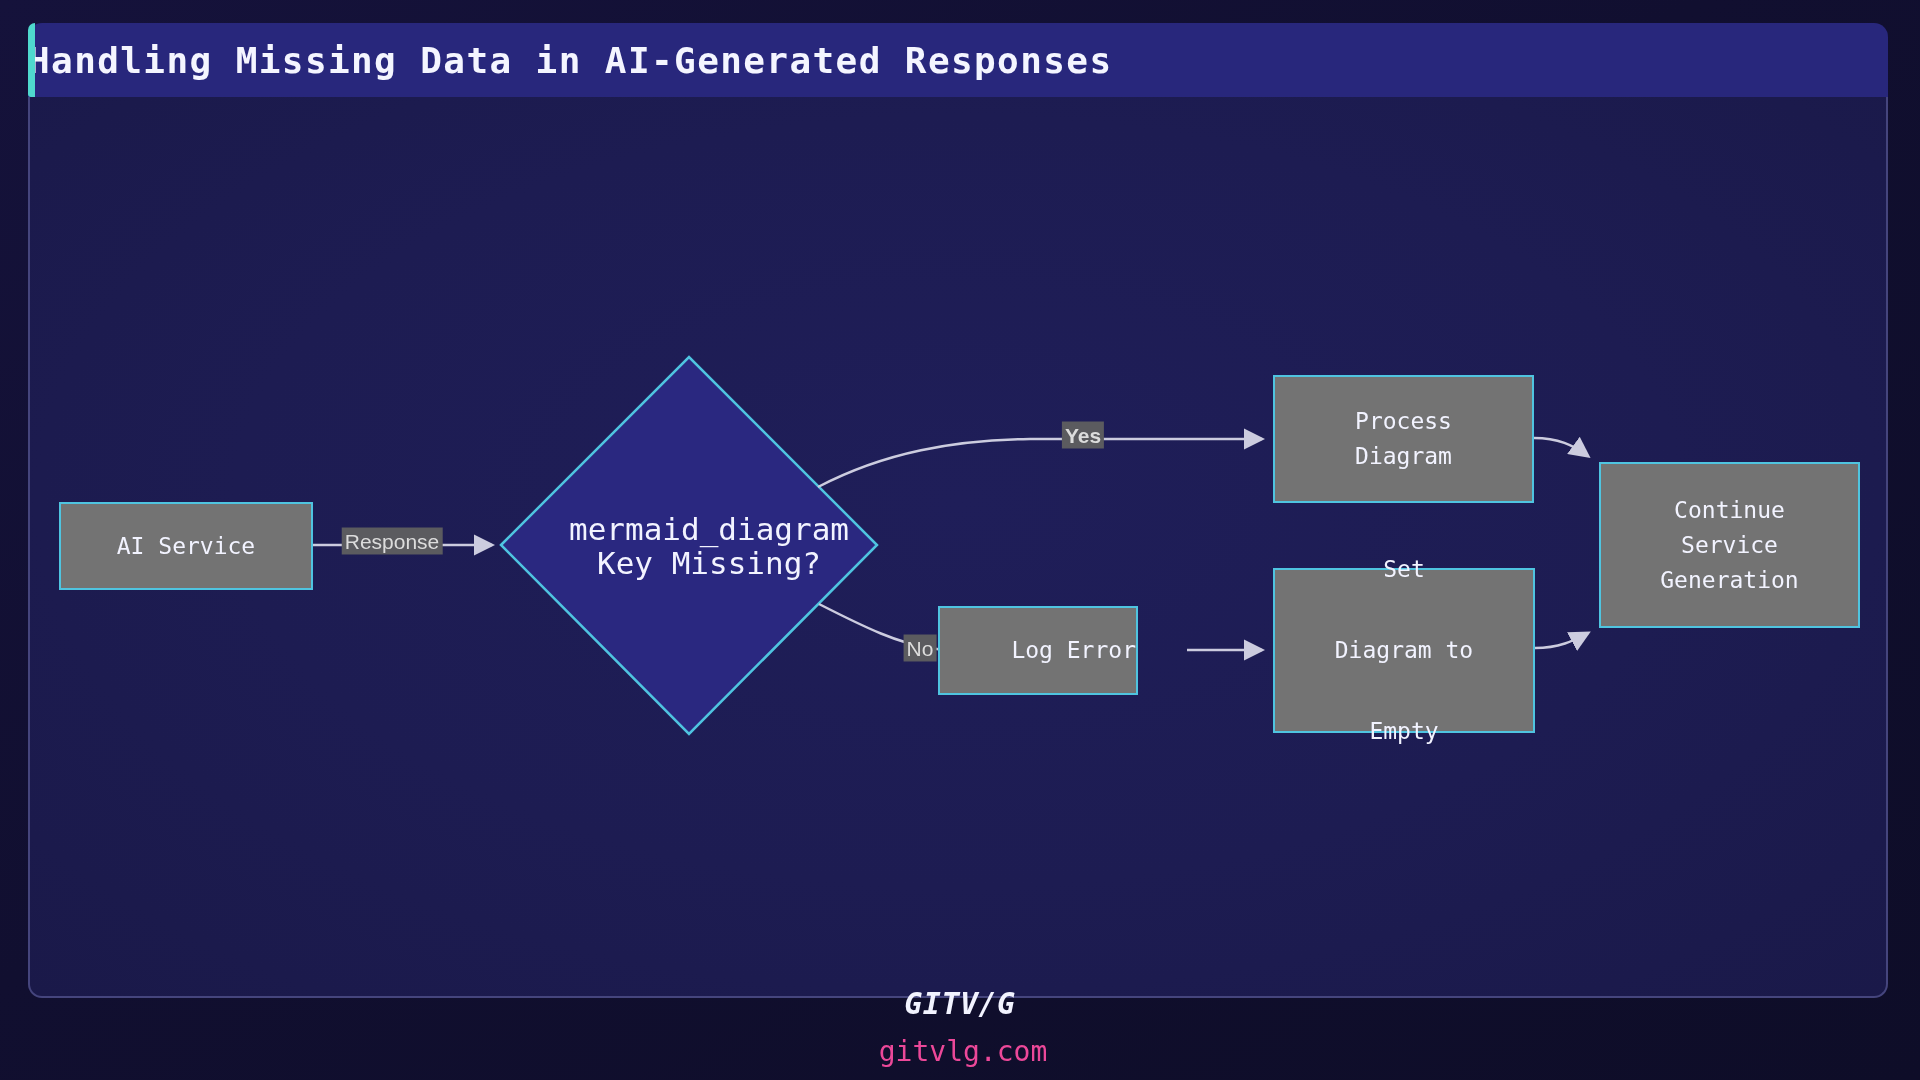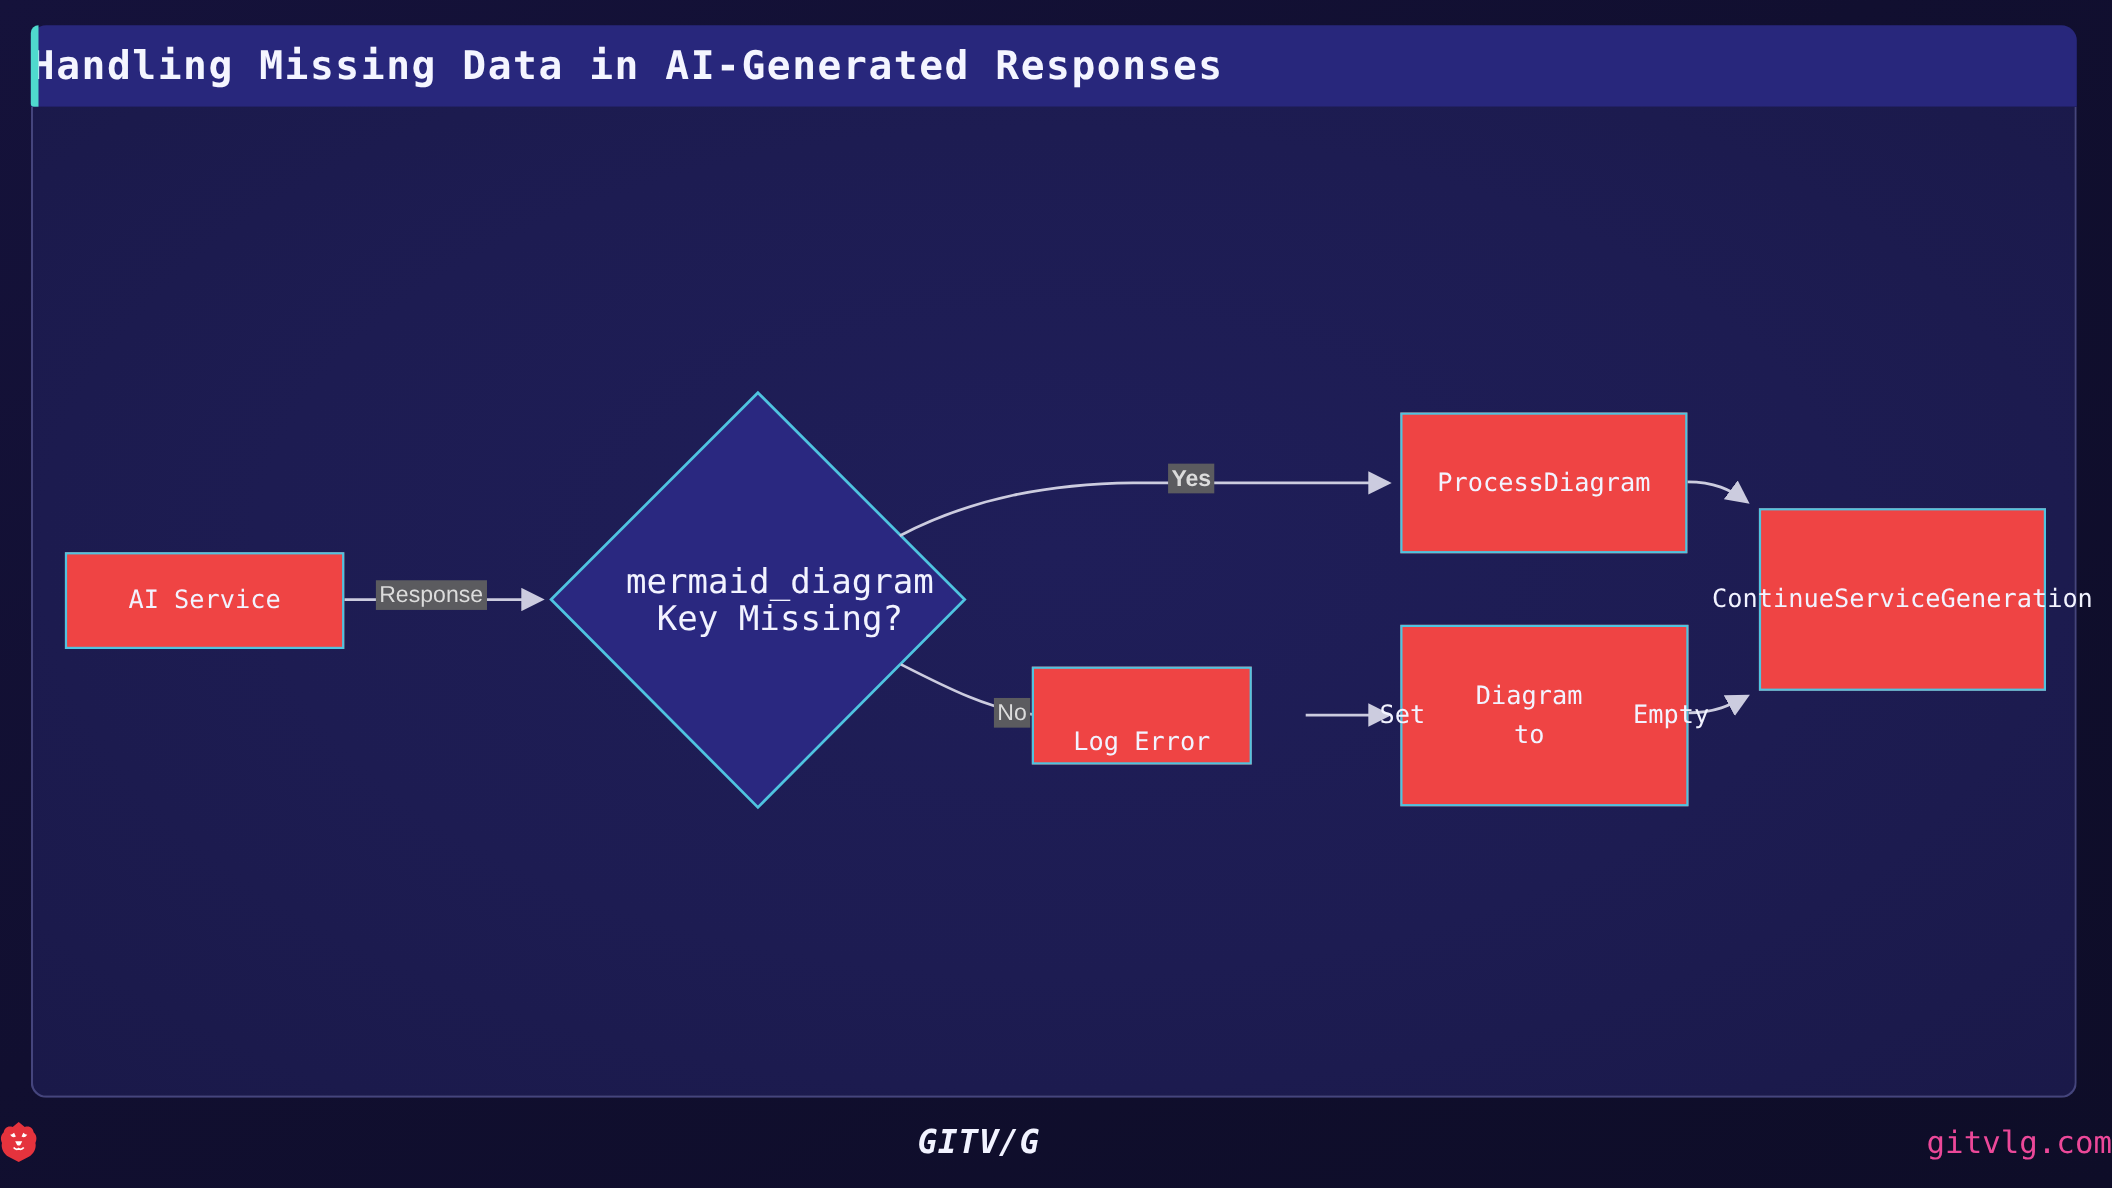--- a/index.html
+++ b/index.html
@@ -31,22 +31,22 @@
     background:radial-gradient(ellipse at 50% 45%,#1f1e59 0%,#1d1c52 55%,#1a1949 100%);
     border:2px solid #45457d;border-top:none;border-radius:0 0 14px 14px;
     box-sizing:border-box;
   }
 
   
   svg.edges{position:absolute;left:0;top:0;width:1920px;height:1080px;pointer-events:none;}
 
   .node{
     position:absolute;box-sizing:border-box;
-    background:#ef4444;border:2.5px solid #4fc4e0;
-    display:flex;flex-direction:row;align-items:center;justify-content:center;
+    background:#737373;border:2.5px solid #4fc4e0;
+    display:flex;flex-direction:column;align-items:center;justify-content:center;
     color:#f2f3ff;font-size:23px;line-height:35px;text-align:center;
     font-family:"DejaVu Sans Mono",monospace;
   }
   .node span{display:block;}
 
   .diamond-label{
     position:absolute;left:559px;top:511px;width:300px;height:70px;
     display:flex;flex-direction:column;align-items:center;justify-content:center;
     color:#f2f3ff;font-size:31px;line-height:34px;text-align:center;
     font-family:"DejaVu Sans Mono",monospace;
@@ -55,21 +55,21 @@
   .edge-label{
     position:absolute;transform:translate(-50%,-50%);
     background:#5b5b5f;color:#dcdcdc;
     font-family:"Liberation Sans",sans-serif;font-size:21px;line-height:21px;
     padding:3px 3px;white-space:nowrap;
   }
 
   
   .footer{
     position:absolute;left:0;top:1008px;width:1920px;height:60px;
-    display:flex;align-items:center;justify-content:space-between;
+    display:flex;align-items:center;justify-content:flex-end;gap:14px;flex-direction:column;
   }
   .brand{
     color:#f2f3ff;font-size:30px;font-weight:bold;font-style:italic;
     font-family:"DejaVu Sans Mono",monospace;letter-spacing:0.5px;
   }
   .domain-text{
     color:#ec4899;font-size:28px;font-family:"DejaVu Sans Mono",monospace;
     margin-left:6px;
   }
 </style>

